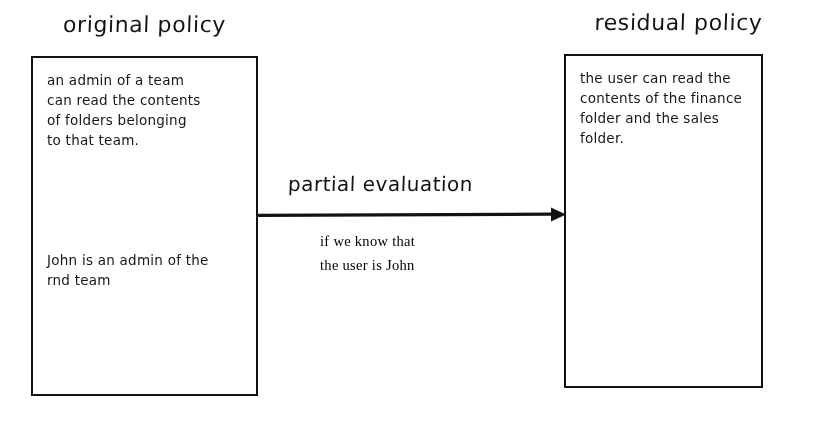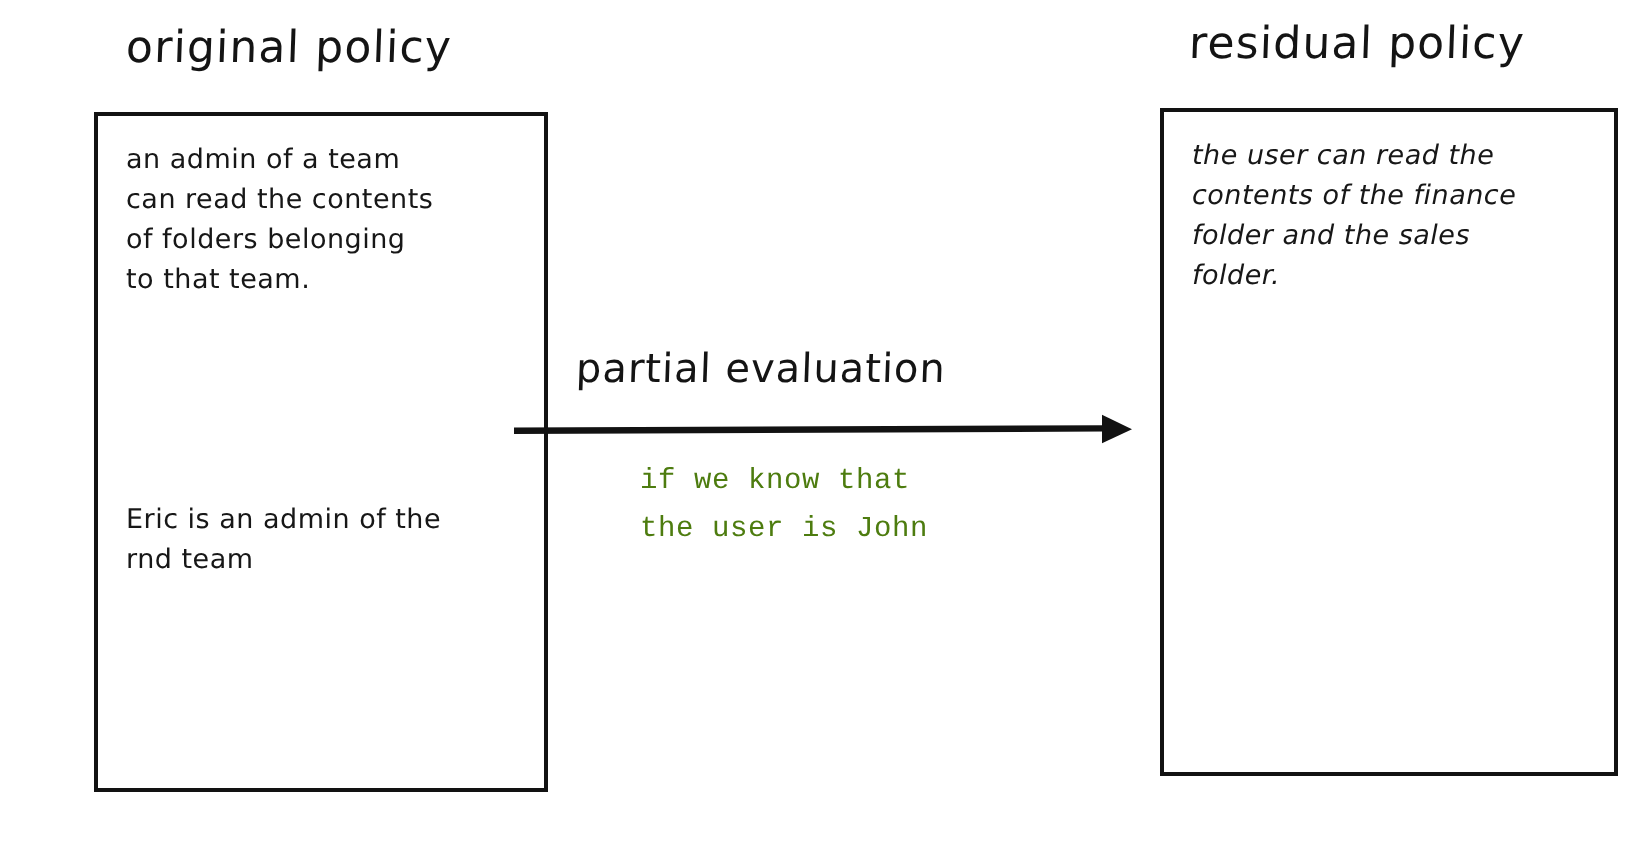--- a/index.html
+++ b/index.html
@@ -44,34 +44,32 @@
     top: 10px;
     width: 229px;
   }
 
   
   .policy-box {
     position: absolute;
     border: 2px solid #121212;
     background: #ffffff;
     box-sizing: border-box;
-    margin-left: 16px;
   }
   #box-original {
     left: 31px;
     top: 56px;
     width: 227px;
     height: 340px;
   }
   #box-residual {
     left: 564px;
     top: 54px;
-    width: 229px;
+    width: 199px;
     height: 334px;
-    font-style: italic;
   }
 
   .box-body {
     position: absolute;
     left: 14px;
     top: 12px;
     right: 8px;
   }
 
   .para {
@@ -117,43 +115,43 @@
     letter-spacing: 0.5px;
     color: #141414;
     white-space: nowrap;
     transform: skewX(-2deg);
   }
 
   #arrow-label-sub {
     position: absolute;
     left: 320px;
     top: 229px;
-    font-family: Liberation Mono, monospace;
+    font-family: Liberation Serif, serif;
     font-size: 14.5px;
     line-height: 24px;
     letter-spacing: 0.3px;
-    color: #4d7c0f;
+    color: #000000;
     white-space: pre-line;
   }
 </style>
 </head>
 <body>
 
 <div id="canvas">
 
   <div class="panel-title" id="title-original">original policy</div>
 
   <div class="policy-box" id="box-original">
     <div class="box-body">
       <p class="para rule-block">an admin of a team
 can read the contents
 of folders belonging
 to that team.</p>
       <div class="spacer-gap"></div>
-      <p class="para fact-block">Eric is an admin of the
+      <p class="para fact-block">John is an admin of the
 rnd team</p>
     </div>
   </div>
 
   <div id="arrow-label-main">partial evaluation</div>
 
   <div id="arrow-group">
     <svg id="arrow-svg" width="315" height="30" viewBox="0 0 315 30" xmlns="http://www.w3.org/2000/svg">
       <g>
         <path d="M2,15.4 L297,14.2" stroke="#121212" stroke-width="3.2" stroke-linecap="butt" fill="none"></path>

